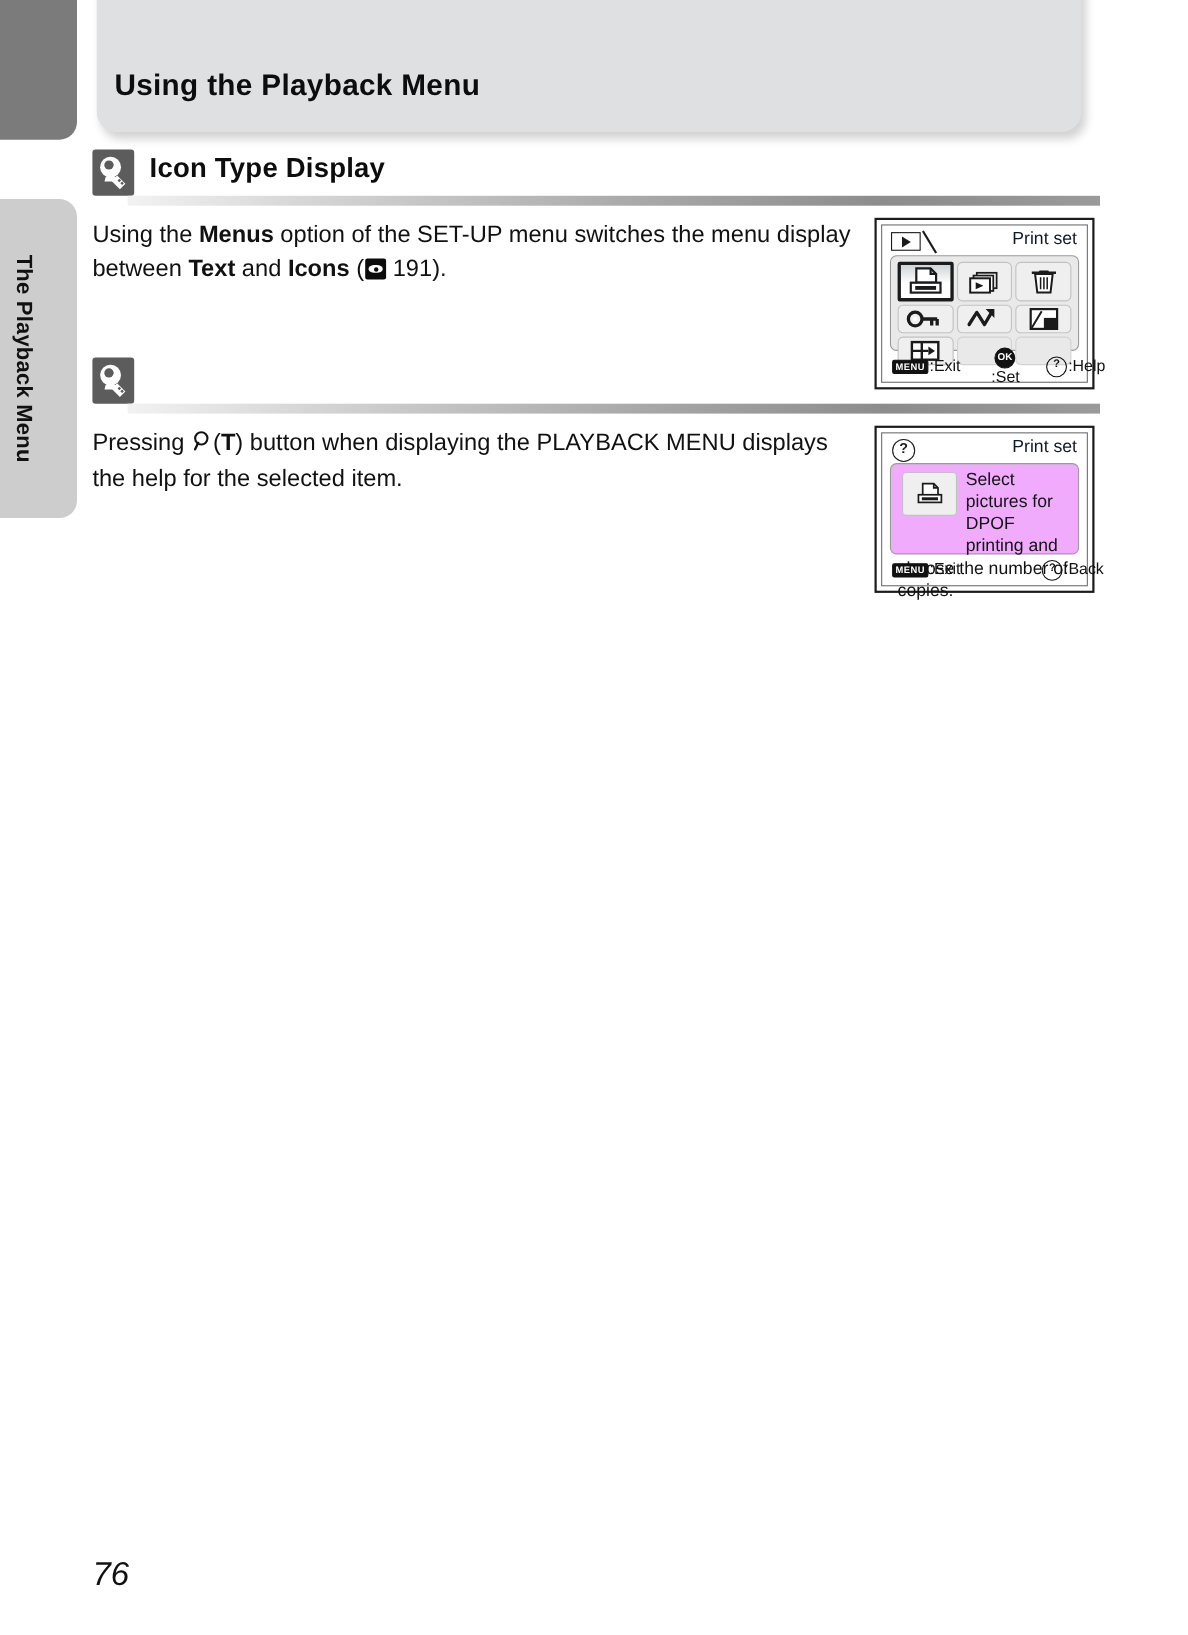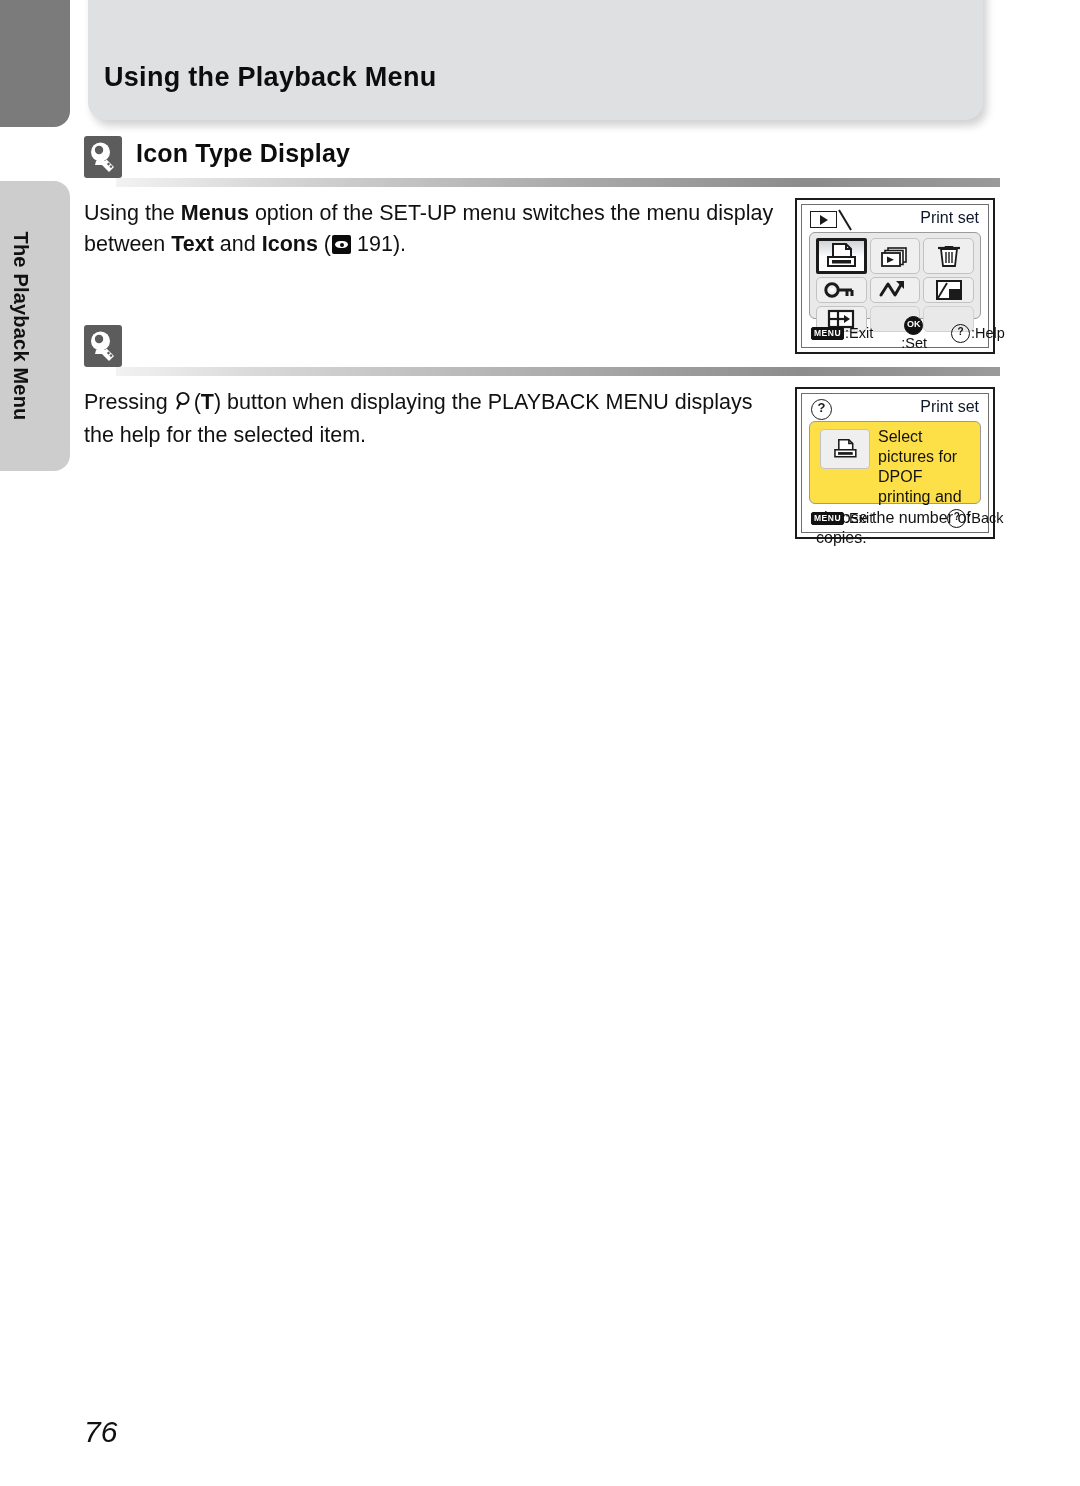--- a/index.html
+++ b/index.html
@@ -295,21 +295,21 @@
     font-weight: bold;
     line-height: 16px;
     color: #1b1b1b;
   }
   .help-panel {
     position: absolute;
     left: 7px;
     top: 27px;
     right: 7px;
     bottom: 28px;
-    background: #fde047;
+    background: #f0abfc;
     border: 1px solid #9b9b9b;
     border-radius: 6px;
     box-sizing: border-box;
     padding: 5px 6px;
   }
   .help-icon-box {
     float: left;
     width: 48px;
     height: 38px;
     background: #efefef;

